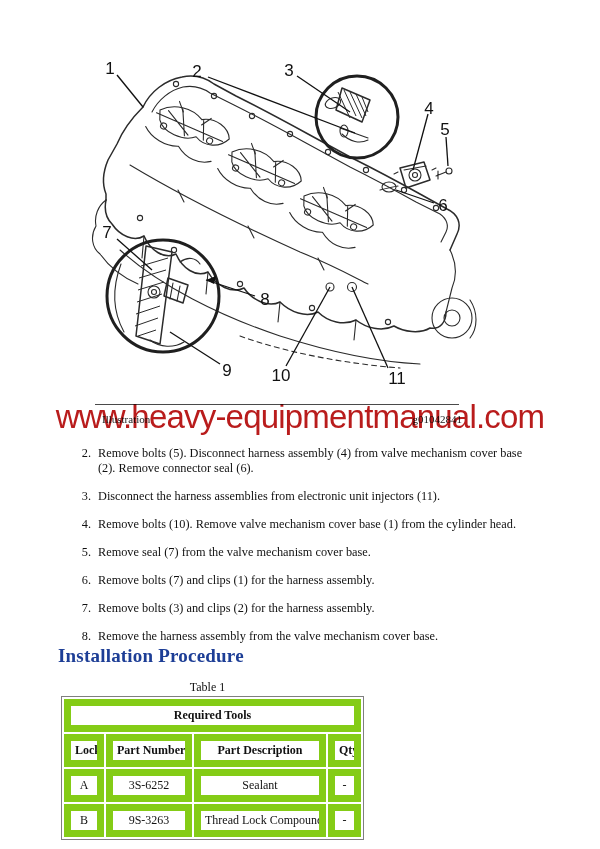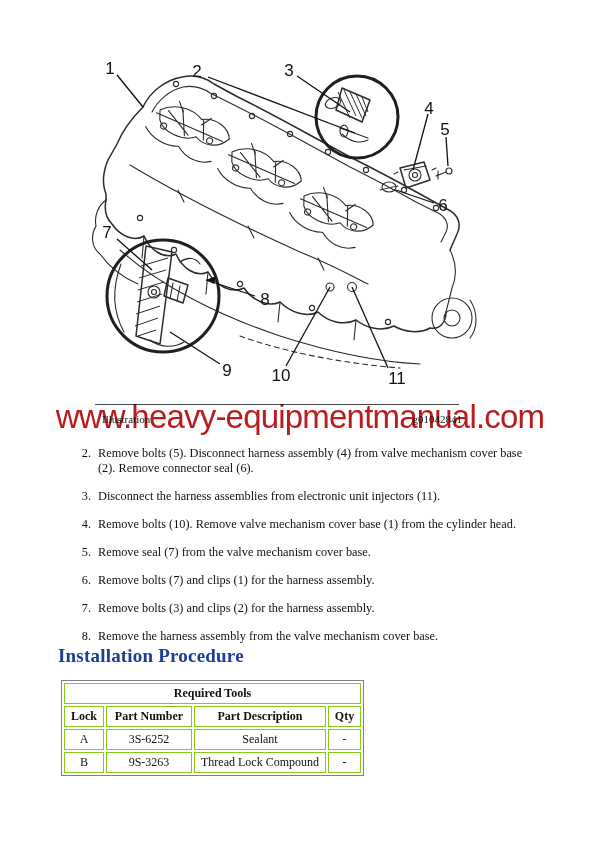--- a/index.html
+++ b/index.html
@@ -52,21 +52,21 @@
   }
   
   .table-wrap { position:absolute; top:680px; left:61px; width:293px; }
   .table-caption { text-align:center; font-size:12px; margin-bottom:1px; color:#111; }
   table.tools {
     width:293px; table-layout:fixed;
     border-collapse:separate; border-spacing:2px;
     border:1px solid #7f7f7f; background:#ffffff;
   }
   table.tools th, table.tools td {
-    border:1px solid #84cc16;
+    border:7px solid #84cc16;
     font-size:12px; padding:2px 4px; height:20px;
     text-align:center; vertical-align:middle; color:#111;
     overflow:hidden; white-space:nowrap;
   }
   table.tools th { font-weight:bold; }
   table.tools td.desc { text-align:center; }
 </style>
 </head>
 <body>
 
@@ -228,20 +228,21 @@
     </div>
     <div class="step">
       <span class="step-num">8.</span>
       <span class="step-text">Remove the harness assembly from the valve mechanism cover base.</span>
     </div>
   </div>
 
   <div class="install-heading">Installation Procedure</div>
 
   <div class="table-wrap">
+    <div class="table-caption">Table 1</div>
     <table class="tools">
       <colgroup>
         <col style="width:40px">
           <col style="width:86px">
           <col style="width:132px">
           <col style="width:33px">
       </colgroup>
       <tbody>
         <tr>
           <th colspan="4">Required Tools</th>

